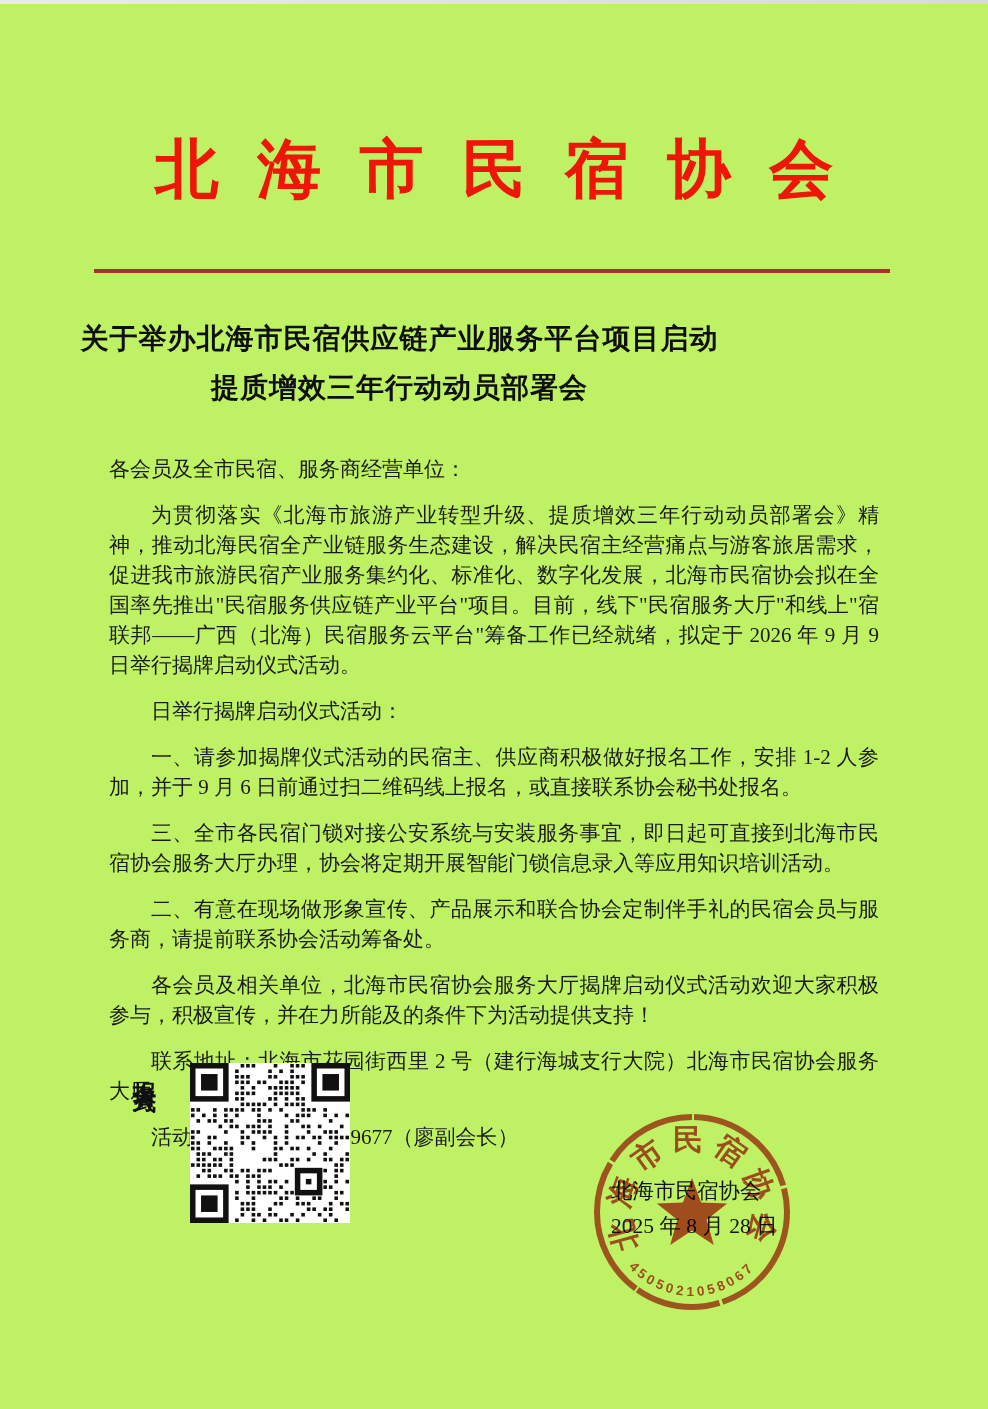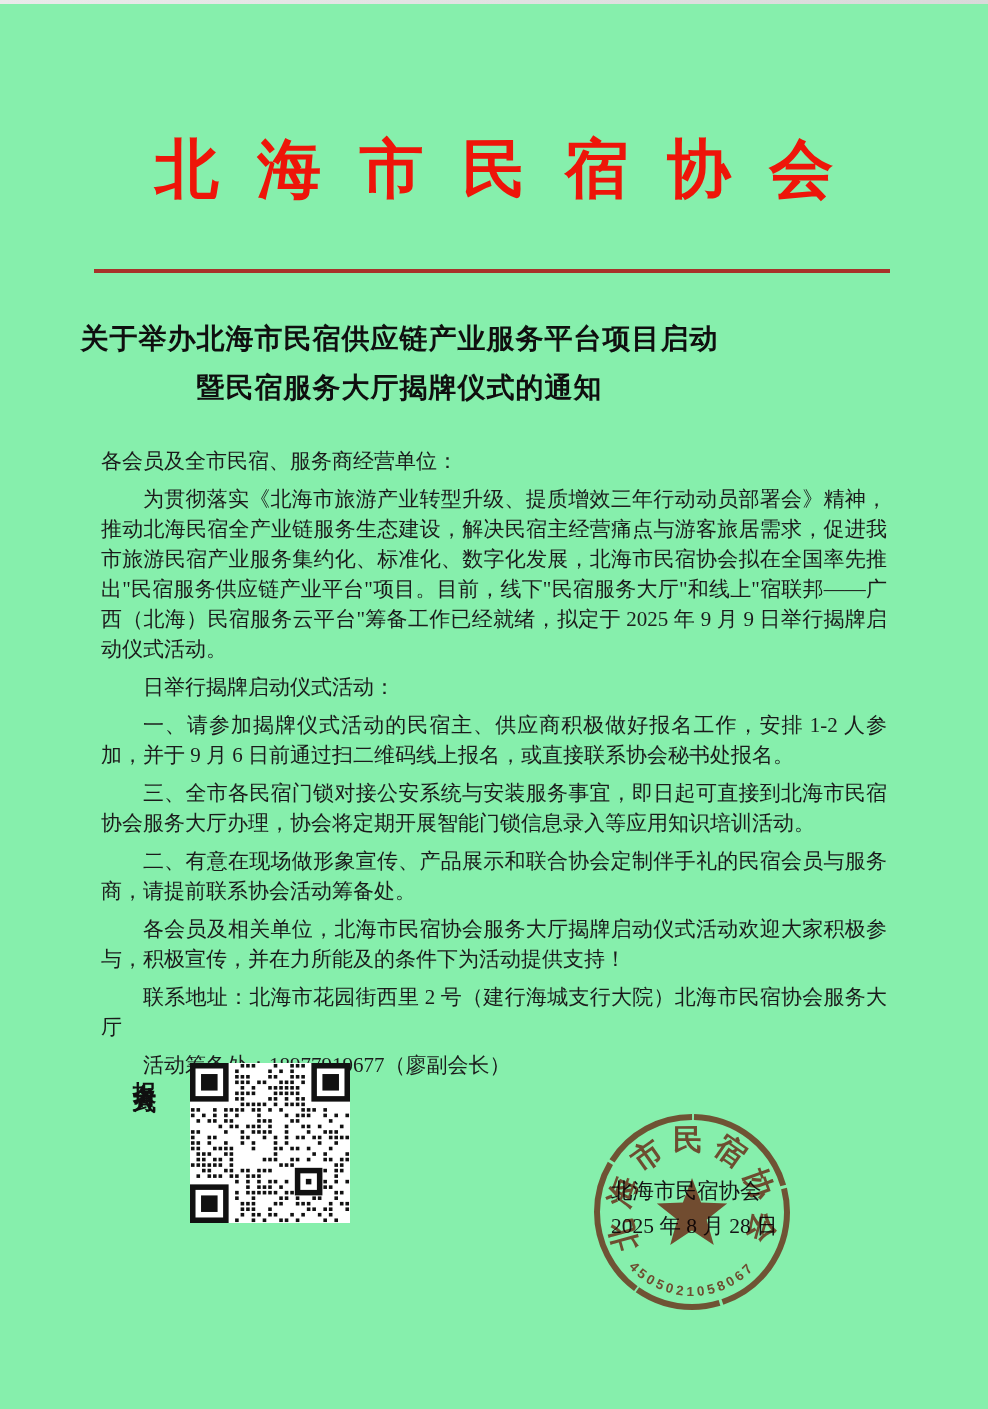--- a/index.html
+++ b/index.html
@@ -1,18 +1,18 @@
 <!DOCTYPE html>
 <html><head>
 <meta charset="utf-8">
 <style>
   html,body { margin:0; padding:0; background:#ffffff; }
   .page {
     position:relative; width:988px; height:1409px; margin:0 auto;
-    background:#86efac; overflow:hidden;
+    background:#bef264; overflow:hidden;
     font-family:"Liberation Serif", serif;
     color:#1b1b1b;
   }
   .top-edge {
     position:absolute; top:0; left:0; width:988px; height:4px;
     background:linear-gradient(to right,#eaeaea,#d9d9d9);
   }
   .org-header {
     position:absolute; top:126px; left:0; width:988px;
     text-align:center; white-space:nowrap;
@@ -28,21 +28,21 @@
     position:absolute; top:314px; left:0; width:799px; text-align:center;
     font-family:"Liberation Sans", sans-serif;
     font-weight:bold; font-size:28px; color:#0f0f0f;
   }
   .doc-title .line { line-height:49px; letter-spacing:1px; }
   .doc-body {
     position:absolute; top:438px; left:93px; width:802px;
     font-size:21px; line-height:30px; text-align:justify;
     color:#1b1b1b;
   }
-  .doc-body p { margin:8px; text-indent:2em; }
+  .doc-body p { margin:16px; text-indent:2em; }
   .doc-body p.no-indent { text-indent:0; }
   .signup-label {
     position:absolute; left:130px; top:1062px;
     writing-mode:vertical-rl; text-orientation:upright;
     font-family:"Liberation Sans", sans-serif;
     font-weight:bold; font-size:23px; letter-spacing:3px; color:#101010;
   }
   .qr-wrap { position:absolute; left:190px; top:1063px; width:160px; height:160px; }
   .signature {
     position:absolute; left:611px; z-index:2;
@@ -62,26 +62,26 @@
 <div class="page">
 
   <div class="top-edge"></div>
 
   <div class="org-header">北海市民宿协会</div>
 
   <div class="red-rule"></div>
 
   <div class="doc-title">
     <div class="line">关于举办北海市民宿供应链产业服务平台项目启动</div>
-    <div class="line">暨民宿服务大厅揭牌仪式的通知</div>
+    <div class="line">提质增效三年行动动员部署会</div>
   </div>
 
   <div class="doc-body">
     <p class="no-indent">各会员及全市民宿、服务商经营单位：</p>
-    <p>为贯彻落实《北海市旅游产业转型升级、提质增效三年行动动员部署会》精神，推动北海民宿全产业链服务生态建设，解决民宿主经营痛点与游客旅居需求，促进我市旅游民宿产业服务集约化、标准化、数字化发展，北海市民宿协会拟在全国率先推出"民宿服务供应链产业平台"项目。目前，线下"民宿服务大厅"和线上"宿联邦——广西（北海）民宿服务云平台"筹备工作已经就绪，拟定于 2025 年 9 月 9 日举行揭牌启动仪式活动。</p>
+    <p>为贯彻落实《北海市旅游产业转型升级、提质增效三年行动动员部署会》精神，推动北海民宿全产业链服务生态建设，解决民宿主经营痛点与游客旅居需求，促进我市旅游民宿产业服务集约化、标准化、数字化发展，北海市民宿协会拟在全国率先推出"民宿服务供应链产业平台"项目。目前，线下"民宿服务大厅"和线上"宿联邦——广西（北海）民宿服务云平台"筹备工作已经就绪，拟定于 2026 年 9 月 9 日举行揭牌启动仪式活动。</p>
     <p>日举行揭牌启动仪式活动：</p>
     <p>一、请参加揭牌仪式活动的民宿主、供应商积极做好报名工作，安排 1-2 人参加，并于 9 月 6 日前通过扫二维码线上报名，或直接联系协会秘书处报名。</p>
     <p>三、全市各民宿门锁对接公安系统与安装服务事宜，即日起可直接到北海市民宿协会服务大厅办理，协会将定期开展智能门锁信息录入等应用知识培训活动。</p>
     <p>二、有意在现场做形象宣传、产品展示和联合协会定制伴手礼的民宿会员与服务商，请提前联系协会活动筹备处。</p>
     <p>各会员及相关单位，北海市民宿协会服务大厅揭牌启动仪式活动欢迎大家积极参与，积极宣传，并在力所能及的条件下为活动提供支持！</p>
     <p>联系地址：北海市花园街西里 2 号（建行海城支行大院）北海市民宿协会服务大厅</p>
     <p>活动筹备处：18977919677（廖副会长）</p>
   </div>
 
   <div class="signup-label">报名方式</div>

